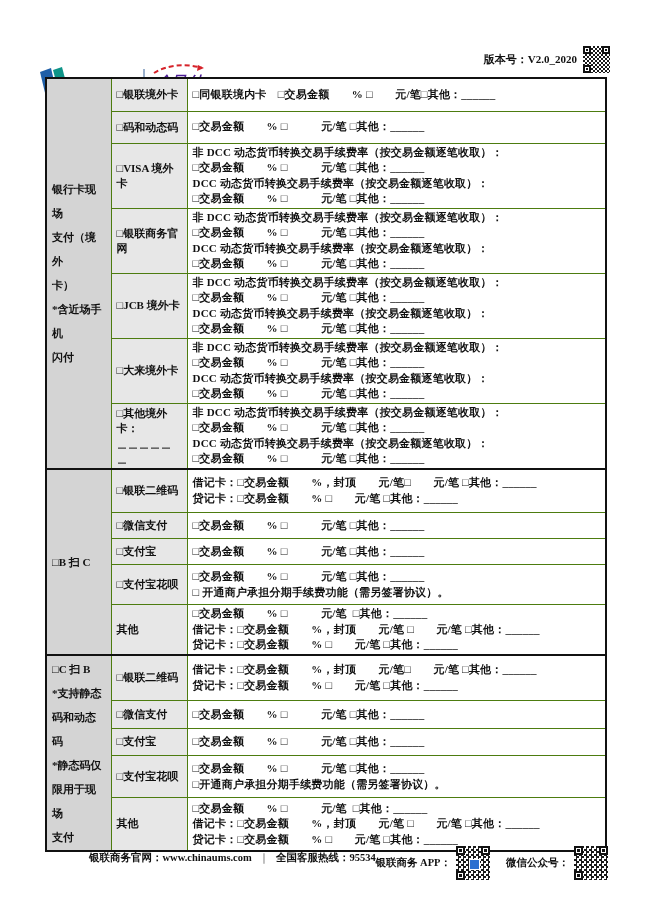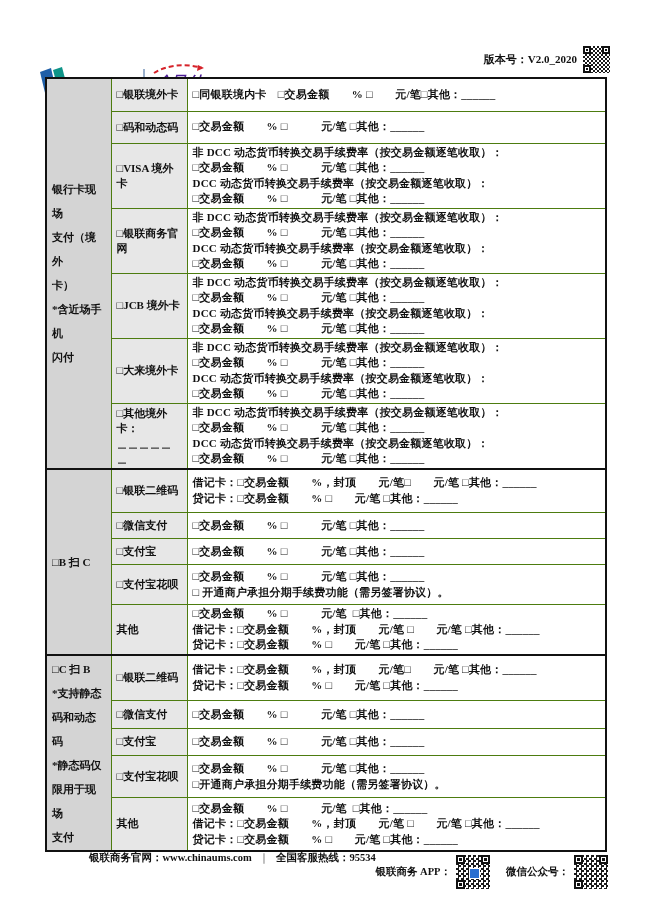--- a/index.html
+++ b/index.html
@@ -46,21 +46,21 @@
   td.content .line{font-size:11px;font-weight:bold;line-height:15.5px;white-space:pre-wrap;
                    letter-spacing:0.2px;}
 
   
   .pagenum{position:absolute;left:0;right:0;top:827px;text-align:center;
            font-size:11px;font-weight:bold;}
   .ftr{position:absolute;left:45px;right:42px;top:843px;height:40px;margin-left:44px;}
   .ftr-left{position:absolute;left:0;top:8px;font-size:10.5px;font-weight:bold;
             display:flex;align-items:center;gap:7px;}
   .ftr-sep{color:#444;font-weight:normal;}
-  .ftr-right{position:absolute;right:0;top:12px;display:flex;align-items:center;gap:5px;}
+  .ftr-right{position:absolute;right:0;top:3px;display:flex;align-items:center;gap:5px;}
   .ftr-right .lbl{font-size:10.5px;font-weight:bold;white-space:nowrap;}
   .ftr-right .gap{width:6px;}
 </style>
 </head>
 <body>
 
 <div class="page">
 
   <div class="hdr">
     <div class="logo">

